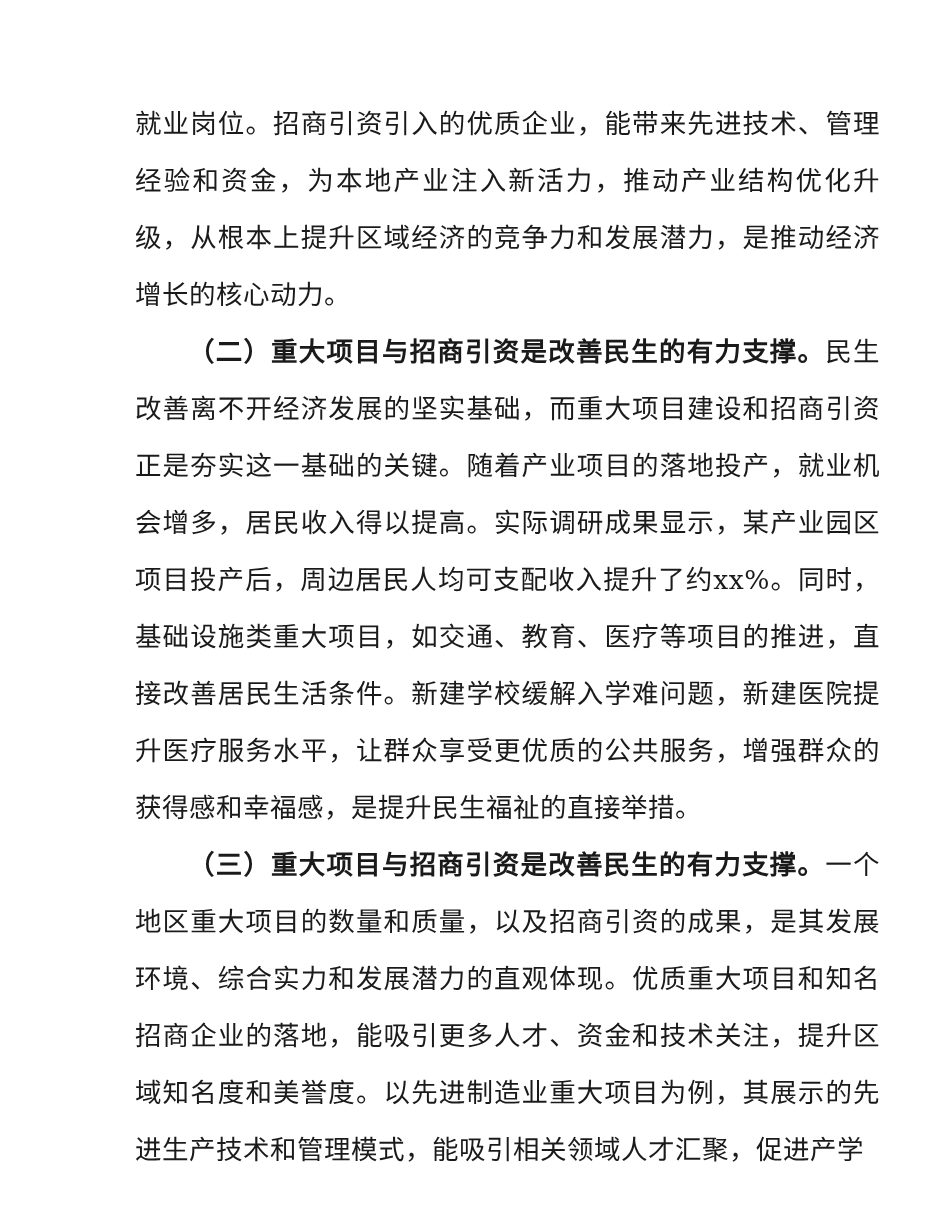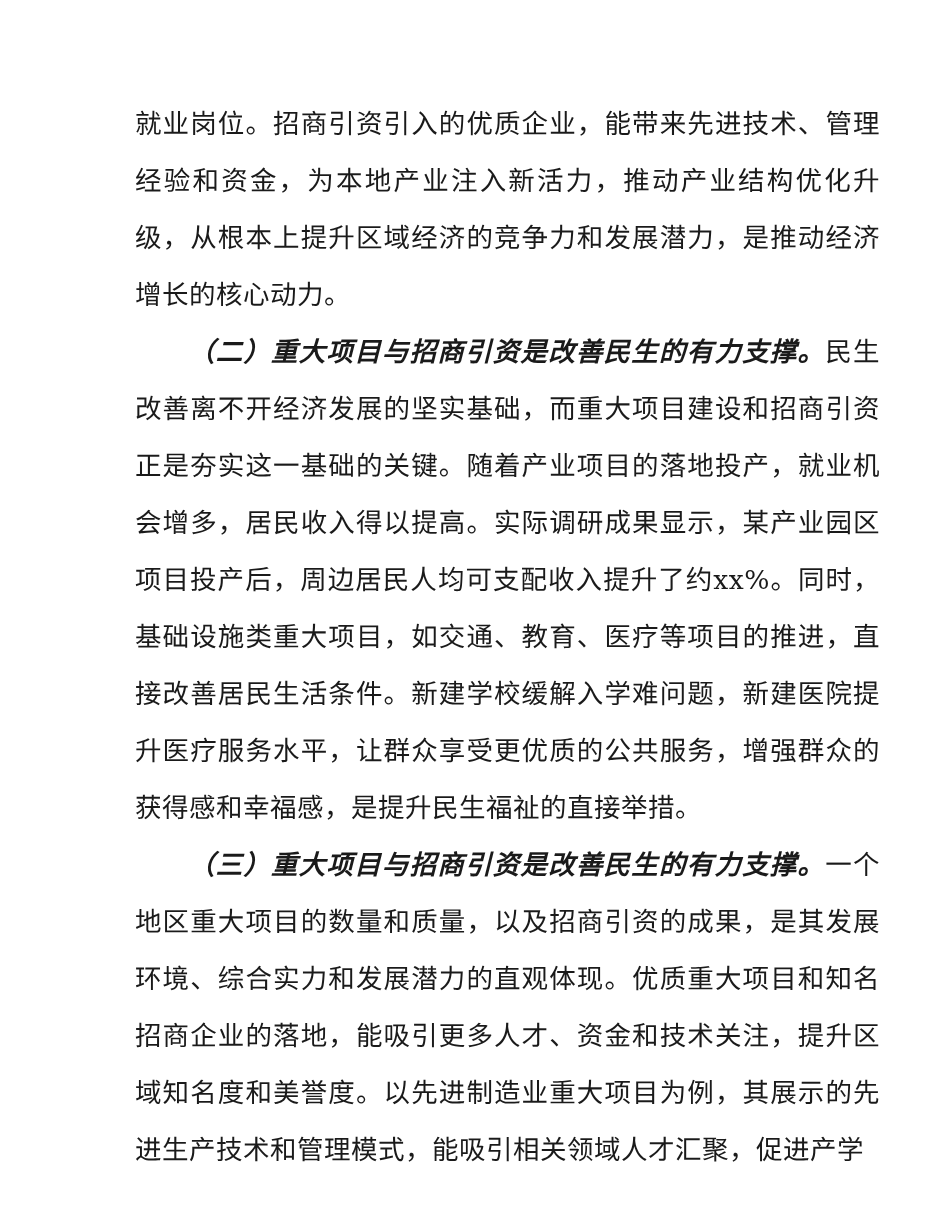--- a/index.html
+++ b/index.html
@@ -34,21 +34,20 @@
     text-indent: 0;
   }
   .para.indent {
     text-indent: 2em;
   }
   .para + .para {
     margin-top: 0px;
   }
   .bold {
     font-weight: 700;
-    font-style: italic;
   }
 </style>
 </head>
 <body>
 
 <div class="page">
   <div class="doc-body">
 
     <p class="para"><span>就业岗位。招商引资引入的优质企业，能带来先进技术、管理经验和资金，为本地产业注入新活力，推动产业结构优化升级，从根本上提升区域经济的竞争力和发展潜力，是推动经济增长的核心动力。</span></p>
 

